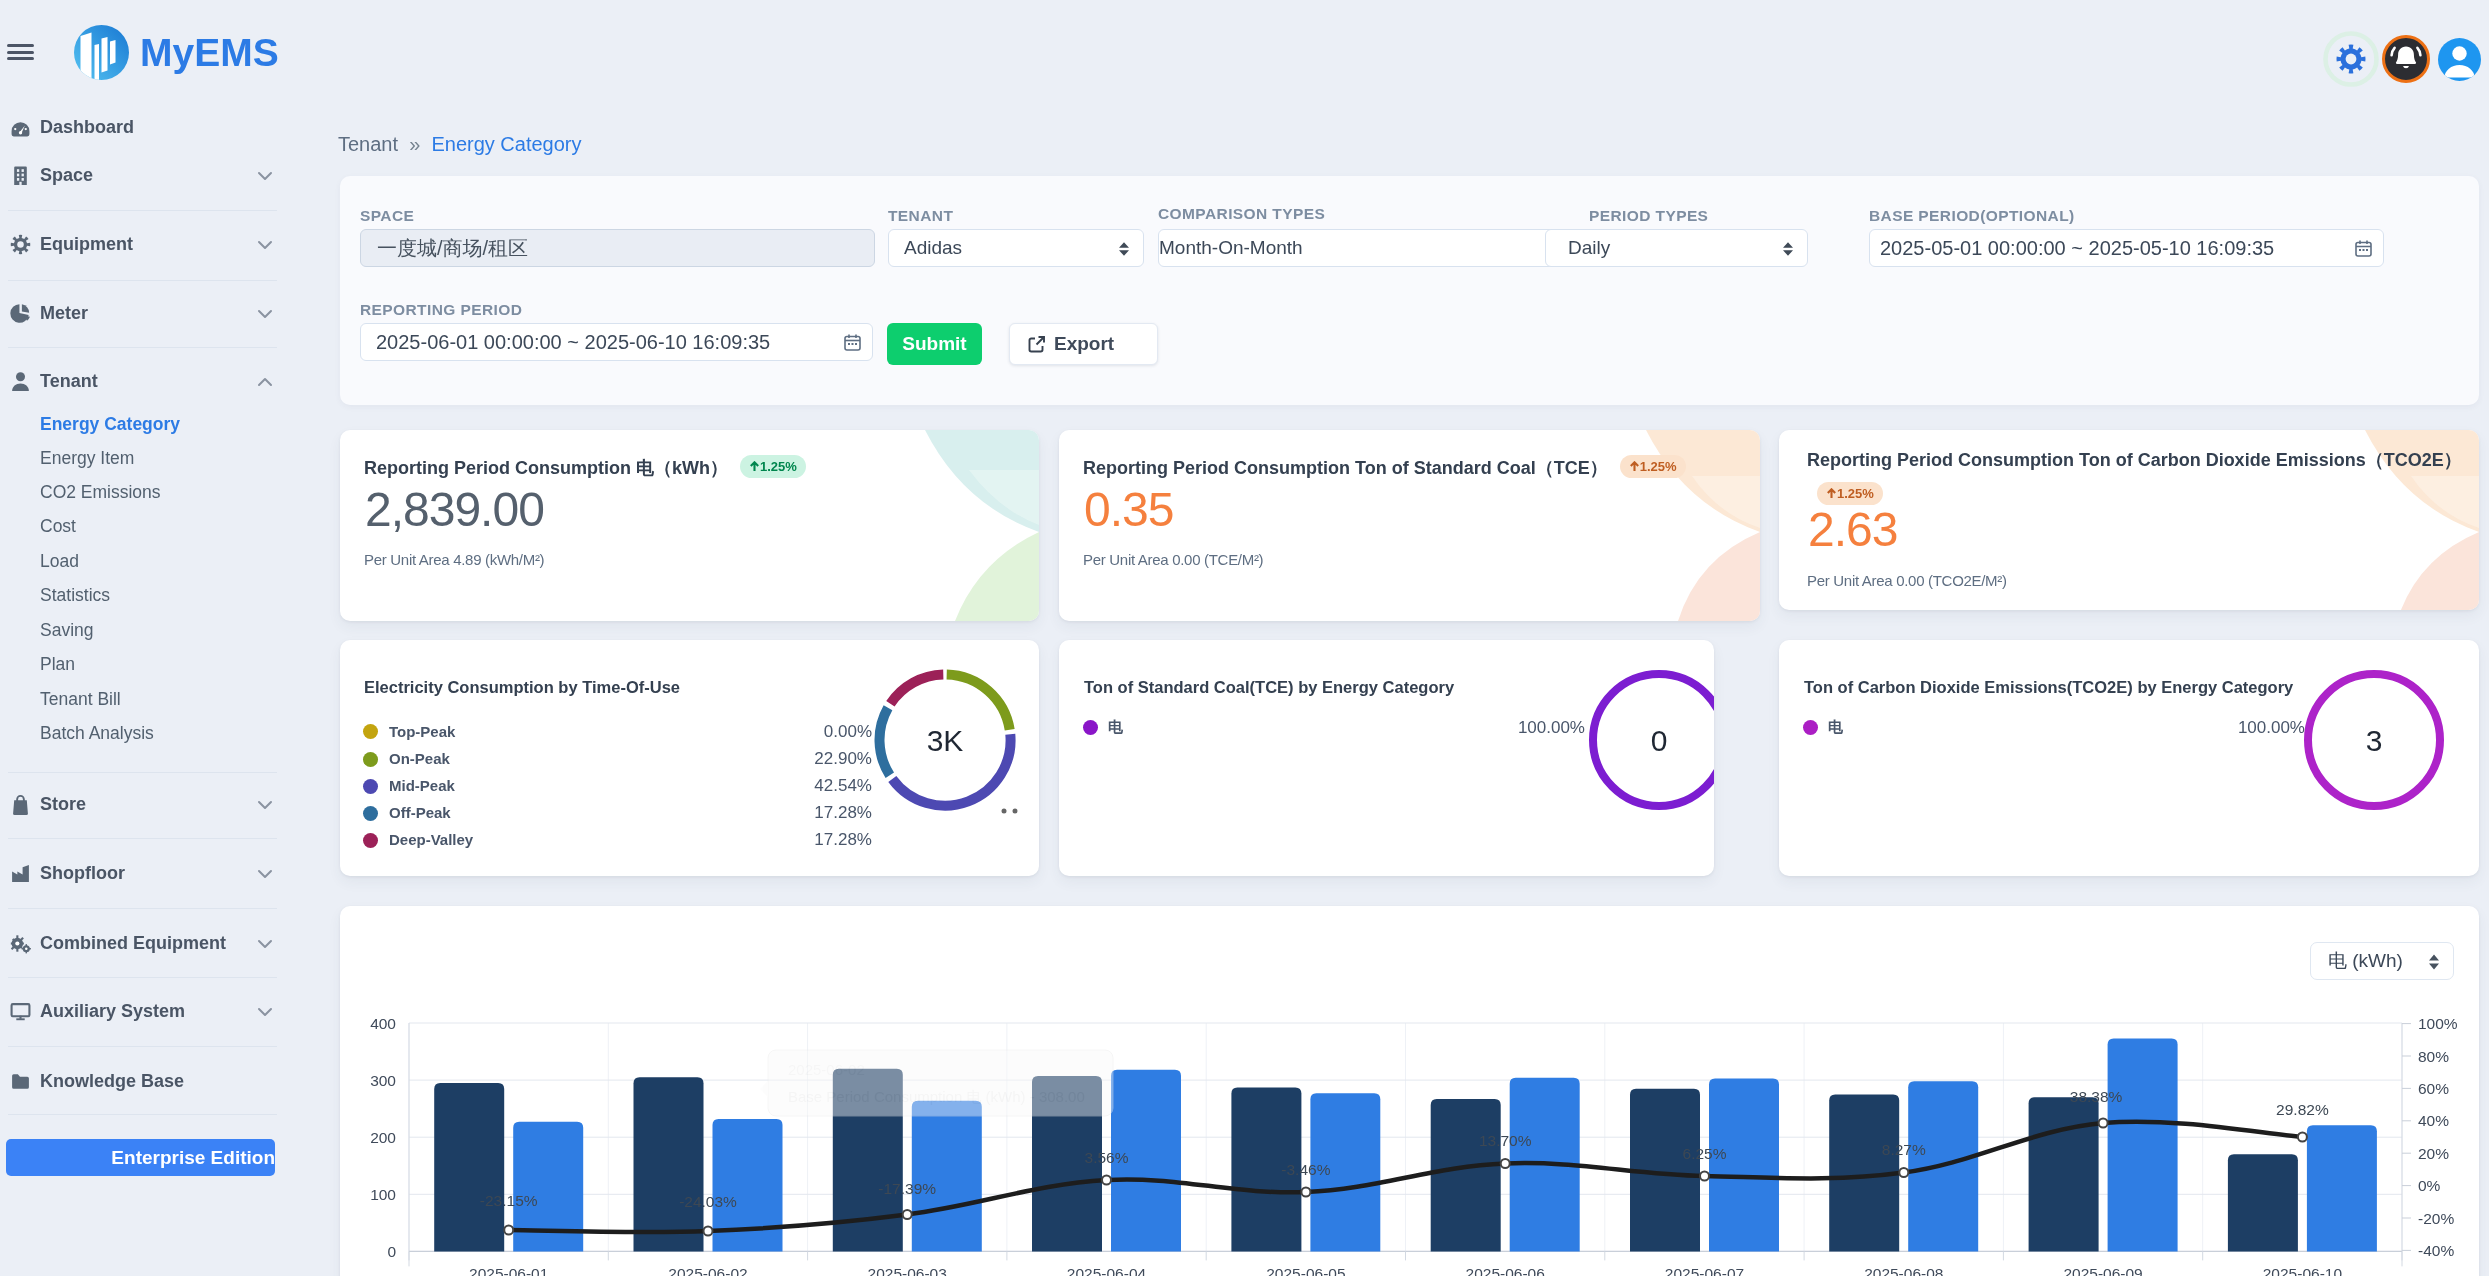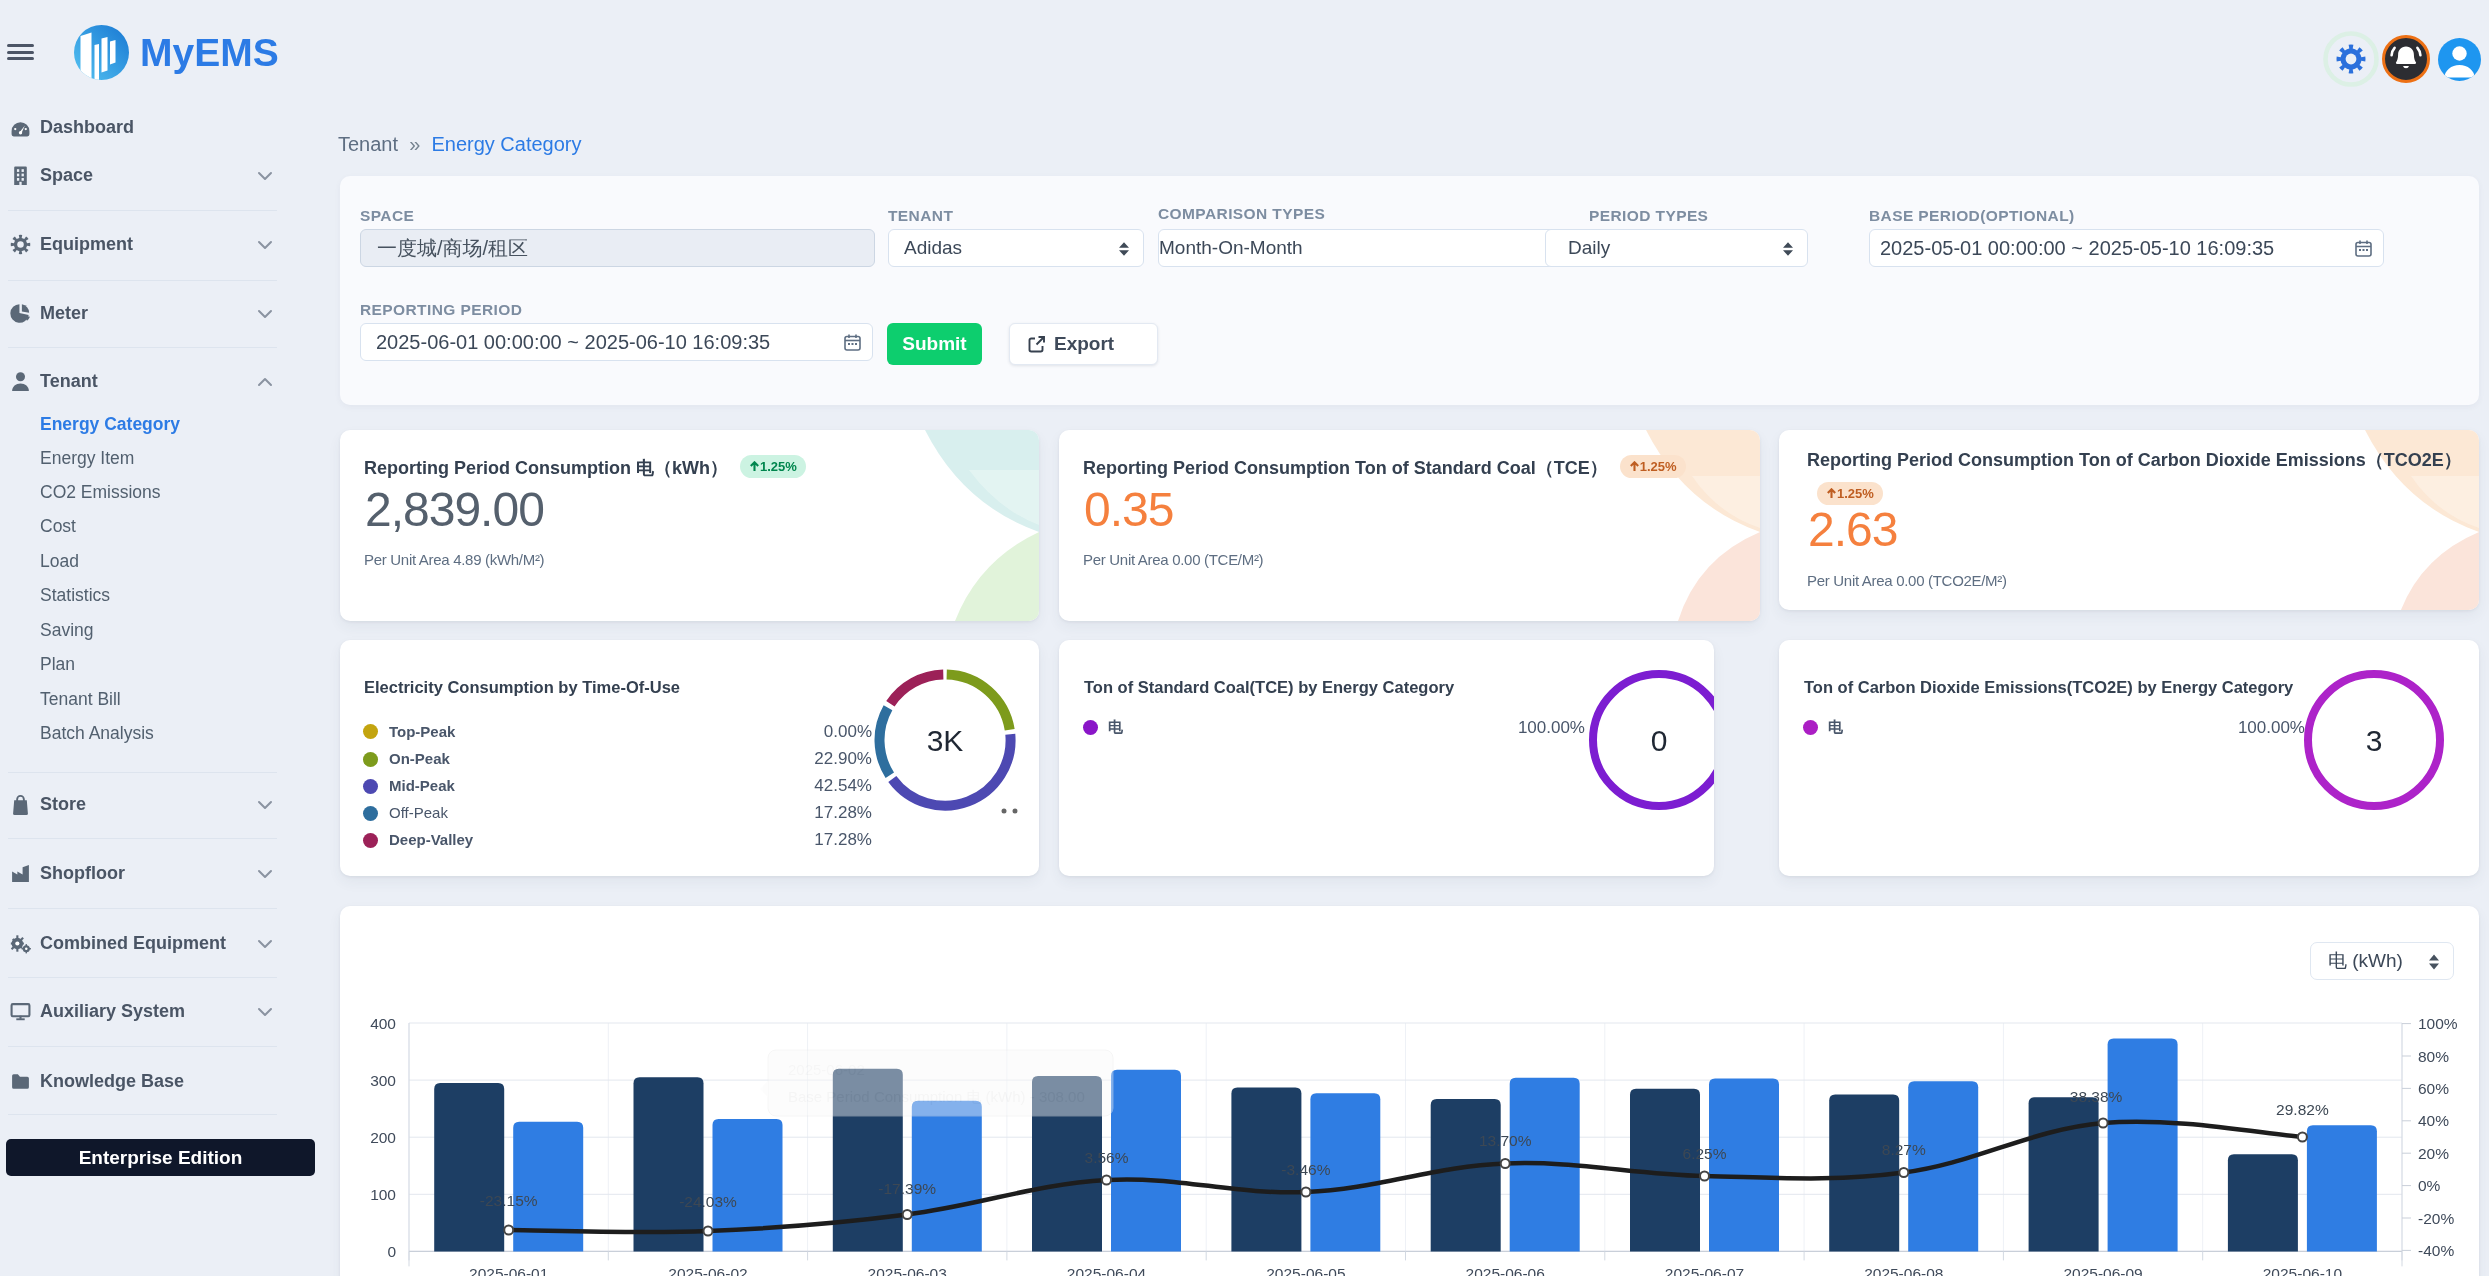--- a/index.html
+++ b/index.html
@@ -146,21 +146,21 @@
   </svg>
 <svg style="position:absolute;left:10px;top:1071px" width="21" height="21" viewBox="0 0 20 20">
     <path d="M2 4.5A1.5 1.5 0 0 1 3.5 3h4l2 2.4h7A1.5 1.5 0 0 1 18 6.9V15.5a1.5 1.5 0 0 1-1.5 1.5h-13A1.5 1.5 0 0 1 2 15.5z" fill="#5b6877"></path>
   </svg>
 <div class="abs" style="left:40px;top:1071px;font-size:18px;font-weight:600;color:#4a5565">Knowledge Base</div>
 <div class="abs" style="left:8px;top:838px;width:269px;height:1px;background:#dde4ee"></div>
 <div class="abs" style="left:8px;top:908px;width:269px;height:1px;background:#dde4ee"></div>
 <div class="abs" style="left:8px;top:977px;width:269px;height:1px;background:#dde4ee"></div>
 <div class="abs" style="left:8px;top:1046px;width:269px;height:1px;background:#dde4ee"></div>
 <div class="abs" style="left:8px;top:1114px;width:269px;height:1px;background:#dde4ee"></div>
-<div class="abs" style="left:6px;top:1139px;width:309px;height:37px;border-radius:5px;background:#0f172a;color:#fff;font-size:19px;font-weight:bold;text-align:center;line-height:37px">Enterprise Edition</div>
+<div class="abs" style="left:6px;top:1139px;width:269px;height:37px;border-radius:5px;background:#3b82f6;color:#fff;font-size:19px;font-weight:bold;text-align:right;line-height:37px">Enterprise Edition</div>
 <svg class="abs" style="left:2322px;top:30px" width="58" height="58" viewBox="0 0 58 58">
 <circle cx="29" cy="29" r="25.5" fill="none" stroke="#dcf0e5" stroke-width="4.6"></circle>
 <path d="M26.6,14.7 A14.5,14.5 0 0 1 31.4,14.7 L30.7,18.6 A10.5,10.5 0 0 1 35.1,20.5 L37.4,17.2 A14.5,14.5 0 0 1 40.8,20.6 L37.5,22.9 A10.5,10.5 0 0 1 39.4,27.3 L43.3,26.6 A14.5,14.5 0 0 1 43.3,31.4 L39.4,30.7 A10.5,10.5 0 0 1 37.5,35.1 L40.8,37.4 A14.5,14.5 0 0 1 37.4,40.8 L35.1,37.5 A10.5,10.5 0 0 1 30.7,39.4 L31.4,43.3 A14.5,14.5 0 0 1 26.6,43.3 L27.3,39.4 A10.5,10.5 0 0 1 22.9,37.5 L20.6,40.8 A14.5,14.5 0 0 1 17.2,37.4 L20.5,35.1 A10.5,10.5 0 0 1 18.6,30.7 L14.7,31.4 A14.5,14.5 0 0 1 14.7,26.6 L18.6,27.3 A10.5,10.5 0 0 1 20.5,22.9 L17.2,20.6 A14.5,14.5 0 0 1 20.6,17.2 L22.9,20.5 A10.5,10.5 0 0 1 27.3,18.6 Z" fill="#2b70dc" fill-rule="evenodd"></path>
 <circle cx="29" cy="29" r="5.4" fill="#ebeff6"></circle>
 </svg>
 <svg class="abs" style="left:2381px;top:34px" width="50" height="50" viewBox="0 0 50 50">
     <circle cx="25" cy="25" r="22.5" fill="#2c2d32" stroke="#ed7014" stroke-width="3"></circle>
     <path d="M25 12.5c5 0 7.9 3.7 7.9 8.2 0 3.7.9 6 2 7.5.5.7 0 1.7-.9 1.7H16c-.9 0-1.4-1-.9-1.7 1.1-1.5 2-3.8 2-7.5 0-4.5 2.9-8.2 7.9-8.2z" fill="#fff"></path>
     <path d="M22 31.9a3.1 3.1 0 0 0 6 0z" fill="#fff"></path>
     <path d="M13.6 13.8a12 12 0 0 0-3 7.4M36.4 13.8a12 12 0 0 1 3 7.4" fill="none" stroke="#fff" stroke-width="2.6" stroke-linecap="round"></path>
@@ -261,21 +261,21 @@
 <div class="abs" style="left:23px;top:84px;width:15px;height:15px;border-radius:50%;background:#c3a40f"></div>
 <div class="abs" style="left:49px;top:83px;font-size:15px;font-weight:600;color:#49566a">Top-Peak</div>
 <div class="abs" style="left:380px;top:82px;width:152px;text-align:right;font-size:17px;color:#49566a">0.00%</div>
 <div class="abs" style="left:23px;top:112px;width:15px;height:15px;border-radius:50%;background:#7d9b1c"></div>
 <div class="abs" style="left:49px;top:110px;font-size:15px;font-weight:600;color:#49566a">On-Peak</div>
 <div class="abs" style="left:380px;top:109px;width:152px;text-align:right;font-size:17px;color:#49566a">22.90%</div>
 <div class="abs" style="left:23px;top:139px;width:15px;height:15px;border-radius:50%;background:#4d49b2"></div>
 <div class="abs" style="left:49px;top:137px;font-size:15px;font-weight:600;color:#49566a">Mid-Peak</div>
 <div class="abs" style="left:380px;top:136px;width:152px;text-align:right;font-size:17px;color:#49566a">42.54%</div>
 <div class="abs" style="left:23px;top:166px;width:15px;height:15px;border-radius:50%;background:#2e6e9e"></div>
-<div class="abs" style="left:49px;top:164px;font-size:15px;font-weight:400;color:#49566a">Off-Peak</div>
+<div class="abs" style="left:49px;top:164px;font-size:15px;font-weight:700;color:#49566a">Off-Peak</div>
 <div class="abs" style="left:380px;top:163px;width:152px;text-align:right;font-size:17px;color:#49566a">17.28%</div>
 <div class="abs" style="left:23px;top:193px;width:15px;height:15px;border-radius:50%;background:#9c2158"></div>
 <div class="abs" style="left:49px;top:191px;font-size:15px;font-weight:600;color:#49566a">Deep-Valley</div>
 <div class="abs" style="left:380px;top:190px;width:152px;text-align:right;font-size:17px;color:#49566a">17.28%</div>
 <svg class="abs" style="left:525px;top:10px" width="174" height="200" viewBox="0 0 174 200">
       <path d="M81.7,24.5 A65.5,65.5 0 0 1 144.7,79.8" fill="none" stroke="#7d9b1c" stroke-width="10"></path>
       <path d="M145.3,84.3 A65.5,65.5 0 0 1 27.3,129.0" fill="none" stroke="#4d49b2" stroke-width="10"></path>
       <path d="M24.8,125.2 A65.5,65.5 0 0 1 23.0,57.7" fill="none" stroke="#2e6e9e" stroke-width="10"></path>
       <path d="M25.4,53.8 A65.5,65.5 0 0 1 78.3,24.5" fill="none" stroke="#9c2158" stroke-width="10"></path>
       <text x="80" y="101" text-anchor="middle" font-size="30" font-weight="500" fill="#1f2733">3K</text>

